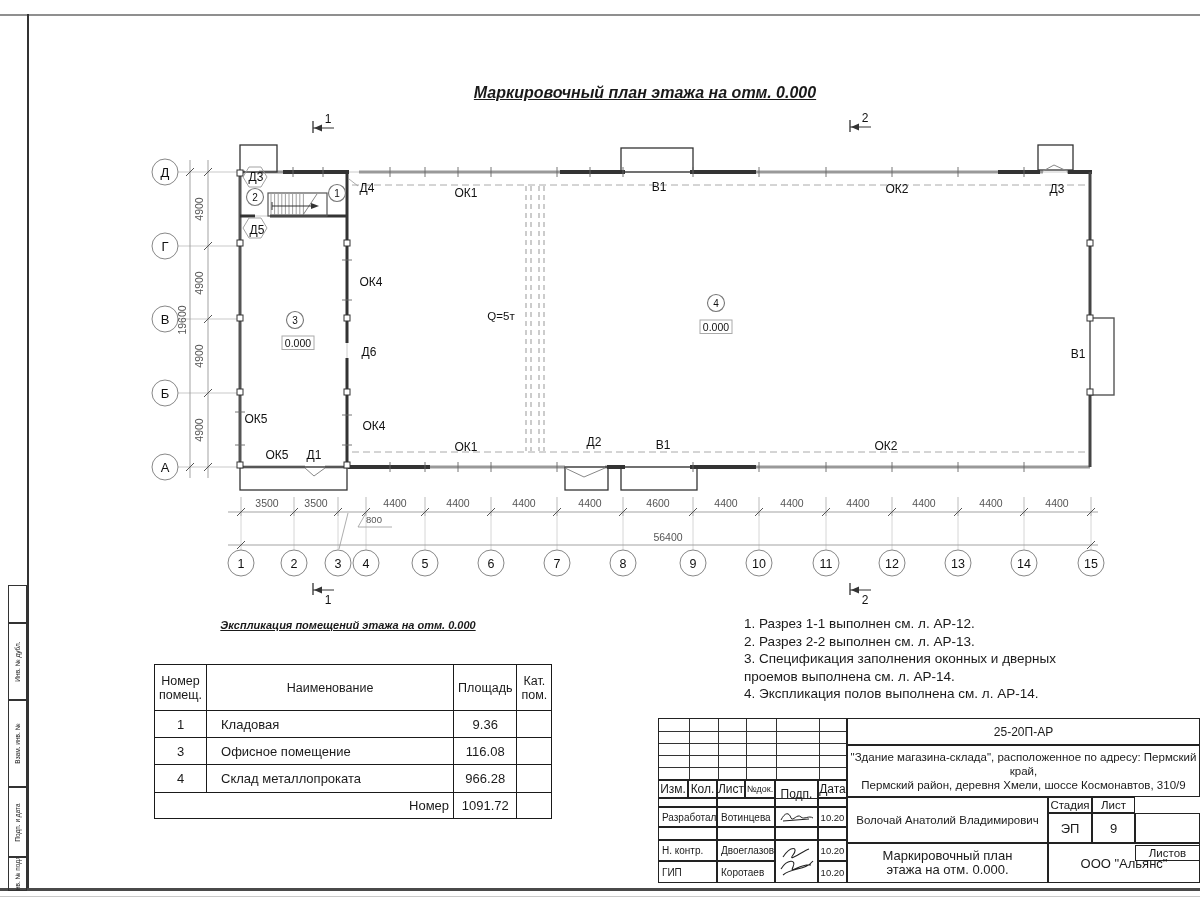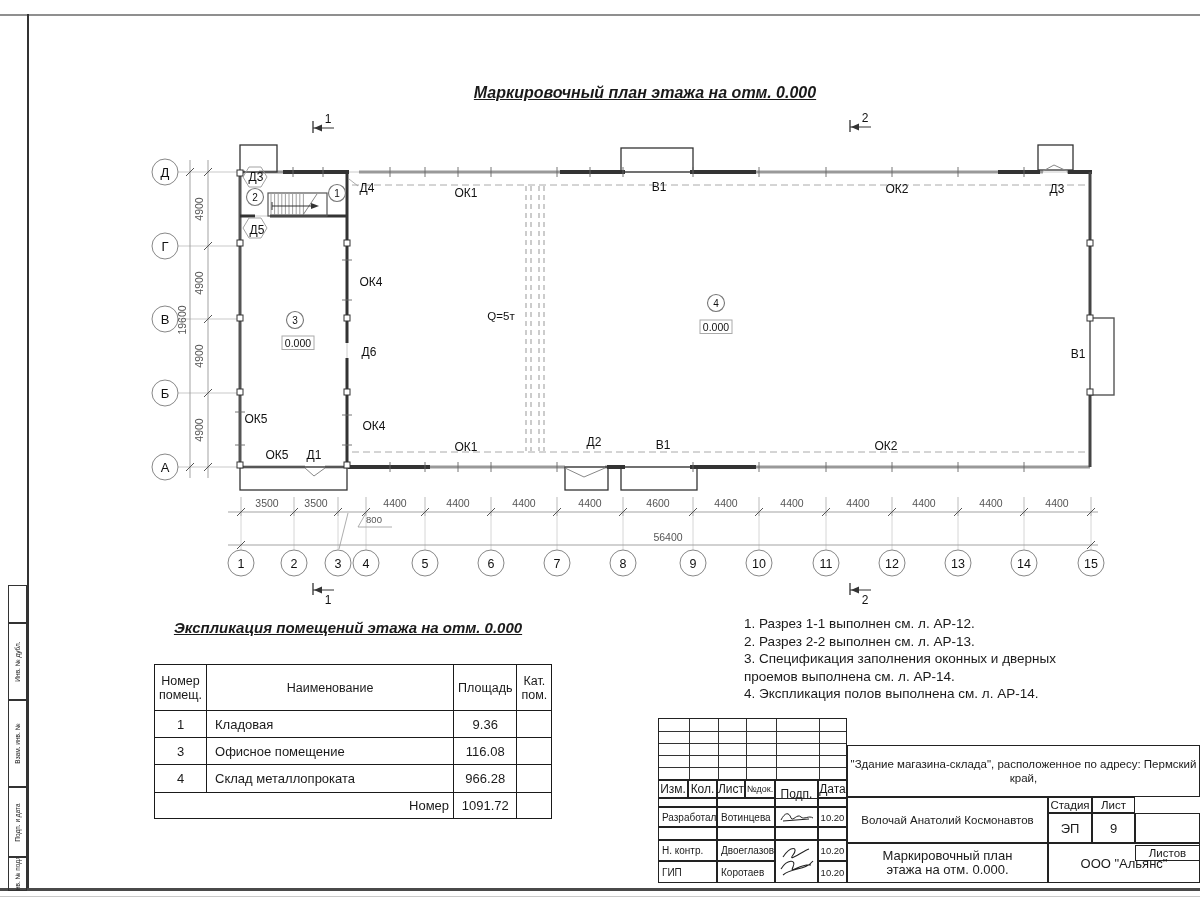--- a/index.html
+++ b/index.html
@@ -13,28 +13,28 @@
   .frame-top{left:0;top:14px;width:1200px;height:2px;background:#8f8f8f;}
   .frame-left{left:27px;top:14px;width:2px;height:877px;background:#333;}
   .frame-bottom{left:0;top:888px;width:1200px;height:3px;background:#4a4a4a;}
   .frame-bottom2{left:0;top:896px;width:1200px;height:1px;background:#c9c9c9;}
   .side-box{left:8px;width:19px;border:1px solid #333;box-sizing:border-box;
     display:flex;align-items:center;justify-content:center;overflow:hidden;}
   .side-box .rot{transform:rotate(-90deg);font-size:6.5px;white-space:nowrap;color:#222;}
   
   .plan-title{left:445px;top:84px;width:400px;text-align:center;font-size:16px;
     font-style:italic;font-weight:bold;text-decoration:underline;}
-  .sched-title{left:163px;top:619px;width:370px;text-align:center;font-size:15px;
+  .sched-title{left:163px;top:619px;width:370px;text-align:center;font-size:11px;
     font-style:italic;font-weight:bold;text-decoration:underline;}
   
   table.sched{left:154px;top:664px;border-collapse:collapse;table-layout:fixed;
     font-size:13px;}
   table.sched td{border:1.5px solid #1a1a1a;padding:0 4px;text-align:center;
     vertical-align:middle;overflow:hidden;}
-  table.sched td.name{text-align:left;padding-left:8px;}
+  table.sched td.name{text-align:left;padding-left:14px;}
   table.sched td.hdr{font-size:12.5px;}
   table.sched td.tot{text-align:right;padding-right:4px;border-left:1.5px solid #1a1a1a;}
   
   .notes{left:744px;top:615px;font-size:13.5px;line-height:17.5px;white-space:nowrap;}
   .notes .indent{}
   
   .stamp{left:658px;top:718px;width:542px;height:165px;font-size:11px;}
   .sc{position:absolute;border:1.4px solid #222;box-sizing:border-box;
     display:flex;align-items:center;justify-content:center;text-align:center;
     background:transparent;overflow:hidden;}
@@ -449,26 +449,28 @@
   <div class="sc left f10" style="left:0;top:143px;width:59px;height:22px;">ГИП</div>
   <div class="sc left f10" style="left:59px;top:143px;width:58px;height:22px;text-align:center;">Коротаев</div>
   <div class="sc f95" style="left:160px;top:143px;width:29px;height:22px;">10.20</div>
 
   <div class="sc" style="left:117px;top:122px;width:43px;height:43px;">
     <svg width="40" height="38">
         <path d="M6 14 C14 2, 22 4, 16 12 C10 20, 26 8, 32 6 M4 26 C10 16, 20 16, 16 24 C12 32, 24 20, 34 22 M6 32 C16 24, 28 28, 36 18" stroke="#222" stroke-width="1.1" fill="none"></path>
       </svg>
   </div>
 
+  <div class="sc f12" style="left:189px;top:0;width:353px;height:27px;">25-20П-АР</div>
   <div class="sc" style="left:189px;top:27px;width:353px;height:52px;">
     <div class="two-line f115">
       <div>"Здание магазина-склада", расположенное по адресу: Пермский край,</div>
+      <div>Пермский район, деревня Хмели, шоссе Космонавтов, 310/9</div>
     </div>
   </div>
-  <div class="sc f115" style="left:189px;top:79px;width:201px;height:46px;">Волочай Анатолий Космонавтов</div>
+  <div class="sc f115" style="left:189px;top:79px;width:201px;height:46px;">Волочай Анатолий Владимирович</div>
   <div class="sc" style="left:189px;top:125px;width:201px;height:40px;">
     <div class="two-line f13">
       <div>Маркировочный план</div>
       <div>этажа на отм. 0.000.</div>
     </div>
   </div>
   <div class="sc f115" style="left:390px;top:79px;width:44px;height:16px;">Стадия</div>
   <div class="sc f115" style="left:434px;top:79px;width:43px;height:16px;">Лист</div>
   <div class="sc f115" style="left:477px;top:79px;width:65px;height:16px;margin-top:48px;">Листов</div>
   <div class="sc f13" style="left:390px;top:95px;width:44px;height:30px;">ЭП</div>

